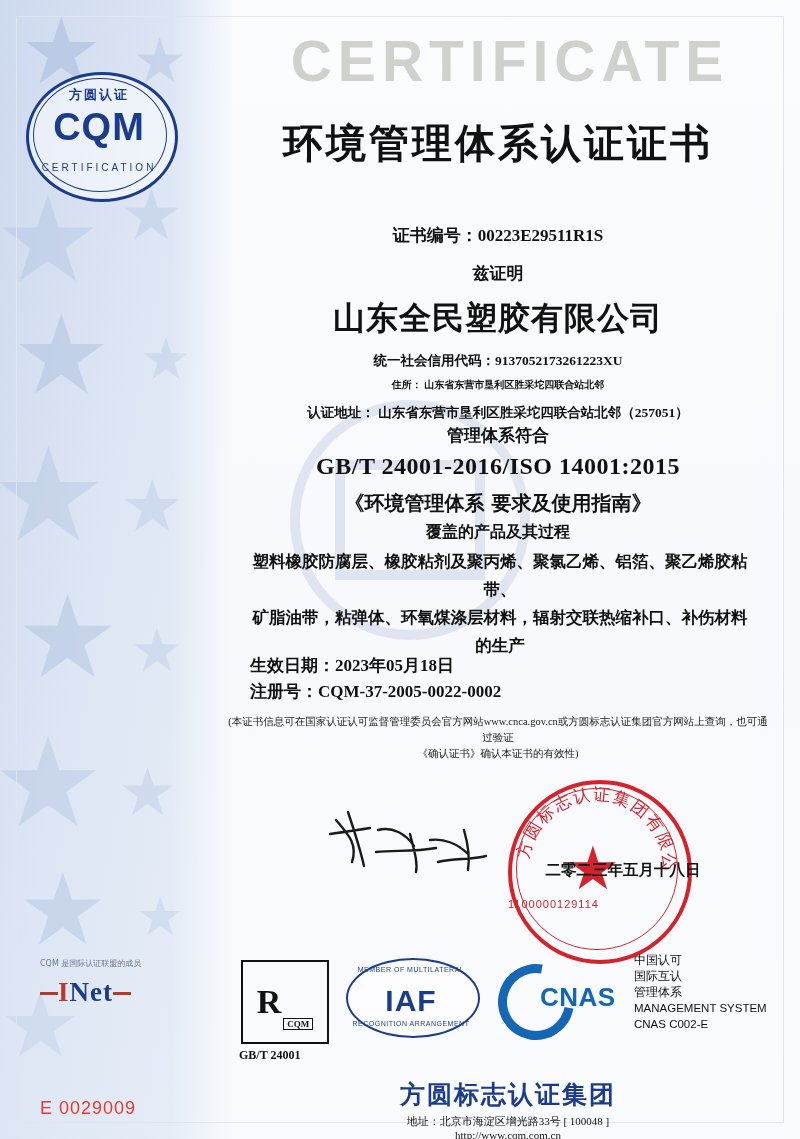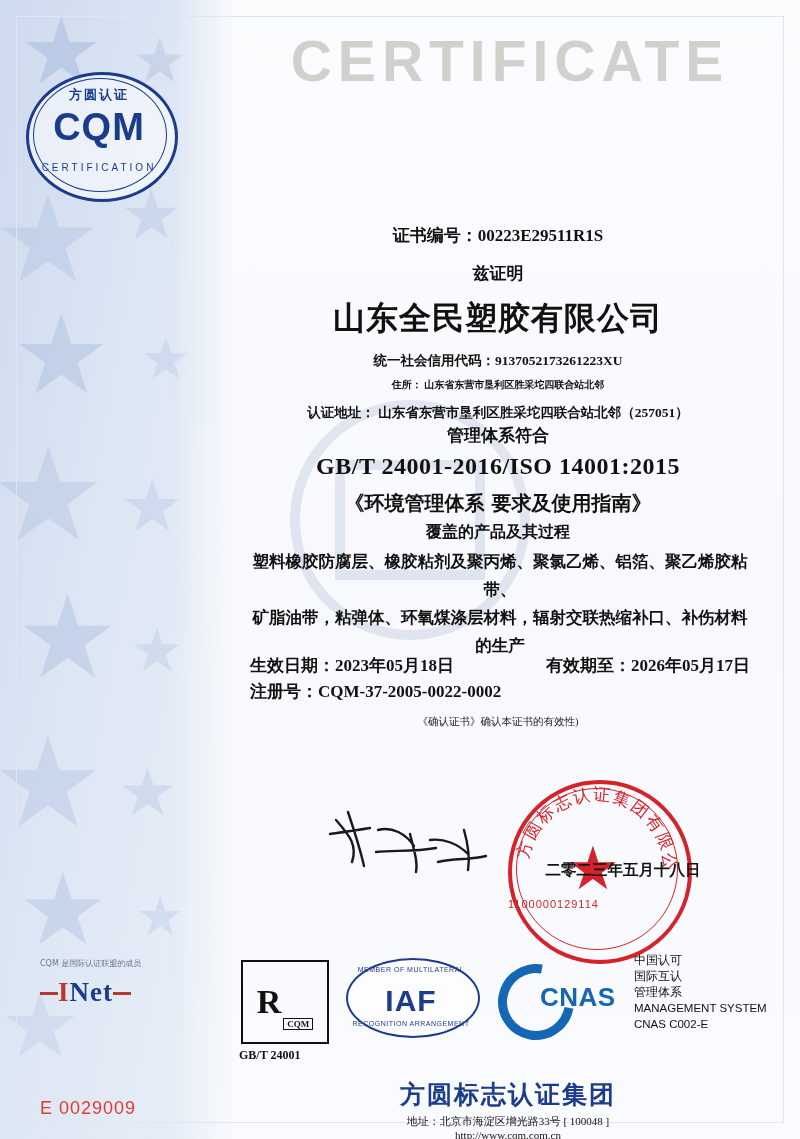--- a/index.html
+++ b/index.html
@@ -288,20 +288,21 @@
     <div class="ell"></div>
     <div class="ell2"></div>
     <div class="cn">方圆认证</div>
     <div class="cqm">CQM</div>
     <div class="cert-word">CERTIFICATION</div>
   </div>
 
   <div class="big-cert">CERTIFICATE</div>
 
   <div class="body">
+    <div class="title">环境管理体系认证证书</div>
 
     <div class="cert-no centerline">
       <span>证书编号：</span><span>00223E29511R1S</span>
     </div>
 
     <div class="hereby centerline">兹证明</div>
     <div class="company centerline">山东全民塑胶有限公司</div>
     <div class="uscc centerline">统一社会信用代码：9137052173261223XU</div>
     <div class="addr centerline">住所：  山东省东营市垦利区胜采坨四联合站北邻</div>
     <div class="caddr centerline">认证地址：  山东省东营市垦利区胜采坨四联合站北邻（257051）</div>
@@ -313,30 +314,28 @@
     <div class="scope">
       <div>塑料橡胶防腐层、橡胶粘剂及聚丙烯、聚氯乙烯、铝箔、聚乙烯胶粘带、</div>
       <div>矿脂油带，粘弹体、环氧煤涤层材料，辐射交联热缩补口、补伤材料</div>
       <div>的生产</div>
     </div>
 
     <div class="dates">
       <div>
         <span>生效日期：</span><span>2023年05月18日</span>
       </div>
-      <div>
-        <span>有效期至：</span><span>2026年05月17日</span>
-      </div>
     </div>
 
     <div class="regno">
       <span>注册号：</span><span>CQM-37-2005-0022-0002</span>
     </div>
 
     <div class="fineprint">
+      <div>(本证书信息可在国家认证认可监督管理委员会官方网站www.cnca.gov.cn或方圆标志认证集团官方网站上查询，也可通过验证</div>
       <div>《确认证书》确认本证书的有效性)</div>
     </div>
 
     <div class="signature">
       <svg class="sig-svg" width="200" height="90" viewBox="0 0 200 90">
         <path d="M18 20 C30 34, 40 44, 34 62 M12 34 C26 32, 40 30, 52 28 M30 12 C36 30, 42 48, 46 66
                  M60 30 C74 26, 88 34, 96 46 M58 52 C76 50, 96 52, 118 48
                  M92 34 C96 50, 100 62, 98 72 M112 40 C126 38, 140 44, 150 54
                  M120 62 C136 58, 152 60, 168 56 M146 30 C150 44, 152 58, 150 70" fill="none" stroke="#1a1a1a" stroke-width="2.4" stroke-linecap="round"></path>
       </svg>

